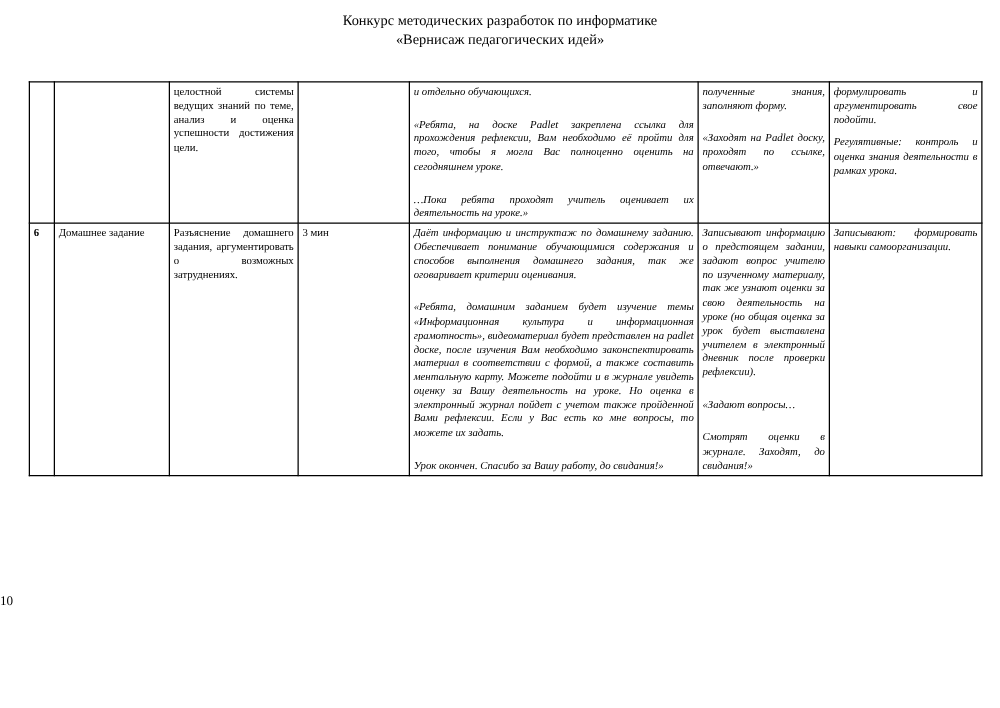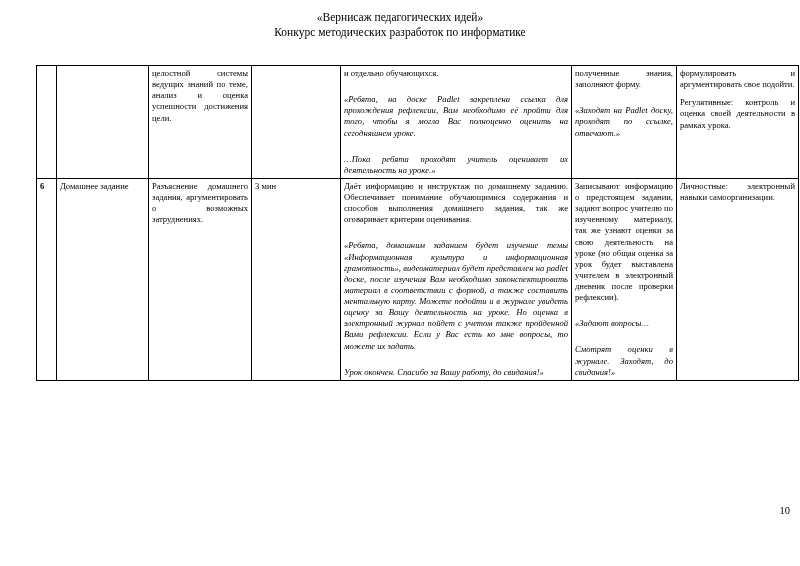--- a/index.html
+++ b/index.html
@@ -27,21 +27,21 @@
     font-size: 11.5px;
     line-height: 1.32;
     margin: 0;
     padding-top: 10px;
   }
   .doc-title .line {
     display: block;
   }
   table.grid {
     position: absolute;
-    left: 36px;
+    left: 23px;
     top: 65px;
     width: 762px;
     border-collapse: collapse;
     table-layout: fixed;
   }
   table.grid td {
     border: 1px solid #000000;
     vertical-align: top;
     padding: 2px 3px 2px 3px;
     font-size: 8.6px;
@@ -61,47 +61,48 @@
 
   .num {
     text-align: center;
     font-weight: bold;
   }
   .plain-left {
     text-align: left;
   }
   p {
     margin: 0 0 0 0;
+    font-style: italic;
   }
   p + p {
     margin-top: 7px;
   }
   .it {
     font-style: italic;
     margin-top: 15px;
   }
   .page-number {
     position: absolute;
     left: 0;
-    top: 505px;
+    top: 476px;
     width: 790px;
-    text-align: right;
+    text-align: left;
     font-size: 10.5px;
   }
   
   td > p:last-child { margin-bottom: 0; }
 </style>
 </head>
 <body>
 
 <div class="page">
 
   <div class="doc-title">
+    <span class="line">Конкурс методических разработок по информатике</span>
     <span class="line">«Вернисаж педагогических идей»</span>
-    <span class="line">Конкурс методических разработок по информатике</span>
   </div>
 
   <table class="grid">
     <colgroup>
       <col class="c1">
         <col class="c2">
         <col class="c3">
         <col class="c4">
         <col class="c5">
         <col class="c6">
@@ -118,41 +119,41 @@
           <p>и отдельно обучающихся.</p>
           <p class="it">«Ребята, на доске Padlet закреплена ссылка для прохождения рефлексии, Вам необходимо её пройти для того, чтобы я могла Вас полноценно оценить на сегодняшнем уроке.</p>
           <p class="it">…Пока ребята проходят учитель оценивает их деятельность на уроке.»</p>
         </td>
         <td>
           <p>полученные знания, заполняют форму.</p>
           <p class="it">«Заходят на Padlet доску, проходят по ссылке, отвечают.»</p>
         </td>
         <td>
           <p>формулировать и аргументировать свое подойти.</p>
-          <p>Регулятивные: контроль и оценка своей деятельности в рамках урока.</p>
+          <p>Регулятивные: контроль и оценка знания деятельности в рамках урока.</p>
         </td>
       </tr>
 
       <tr>
         <td class="num">6</td>
         <td class="plain-left">Домашнее задание</td>
         <td>Разъяснение домашнего задания, аргументировать о возможных затруднениях.</td>
         <td class="plain-left">3 мин</td>
         <td>
           <p>Даёт информацию и инструктаж по домашнему заданию. Обеспечивает понимание обучающимися содержания и способов выполнения домашнего задания, так же оговаривает критерии оценивания.</p>
           <p class="it">«Ребята, домашним заданием будет изучение темы «Информационная культура и информационная грамотность», видеоматериал будет представлен на padlet доске, после изучения Вам необходимо законспектировать материал в соответствии с формой, а также составить ментальную карту. Можете подойти и в журнале увидеть оценку за Вашу деятельность на уроке. Но оценка в электронный журнал пойдет с учетом также пройденной Вами рефлексии. Если у Вас есть ко мне вопросы, то можете их задать.</p>
           <p class="it">Урок окончен. Спасибо за Вашу работу, до свидания!»</p>
         </td>
         <td>
           <p>Записывают информацию о предстоящем задании, задают вопрос учителю по изученному материалу, так же узнают оценки за свою деятельность на уроке (но общая оценка за урок будет выставлена учителем в электронный дневник после проверки рефлексии).</p>
           <p class="it">«Задают вопросы…</p>
           <p class="it">Смотрят оценки в журнале. Заходят, до свидания!»</p>
         </td>
         <td>
-          <p>Личностные: электронный навыки самоорганизации.</p>
+          <p>Записывают: формировать навыки самоорганизации.</p>
         </td>
       </tr>
     </tbody>
   </table>
 
   <div class="page-number">10</div>
 
 </div>
 
 </body></html>

